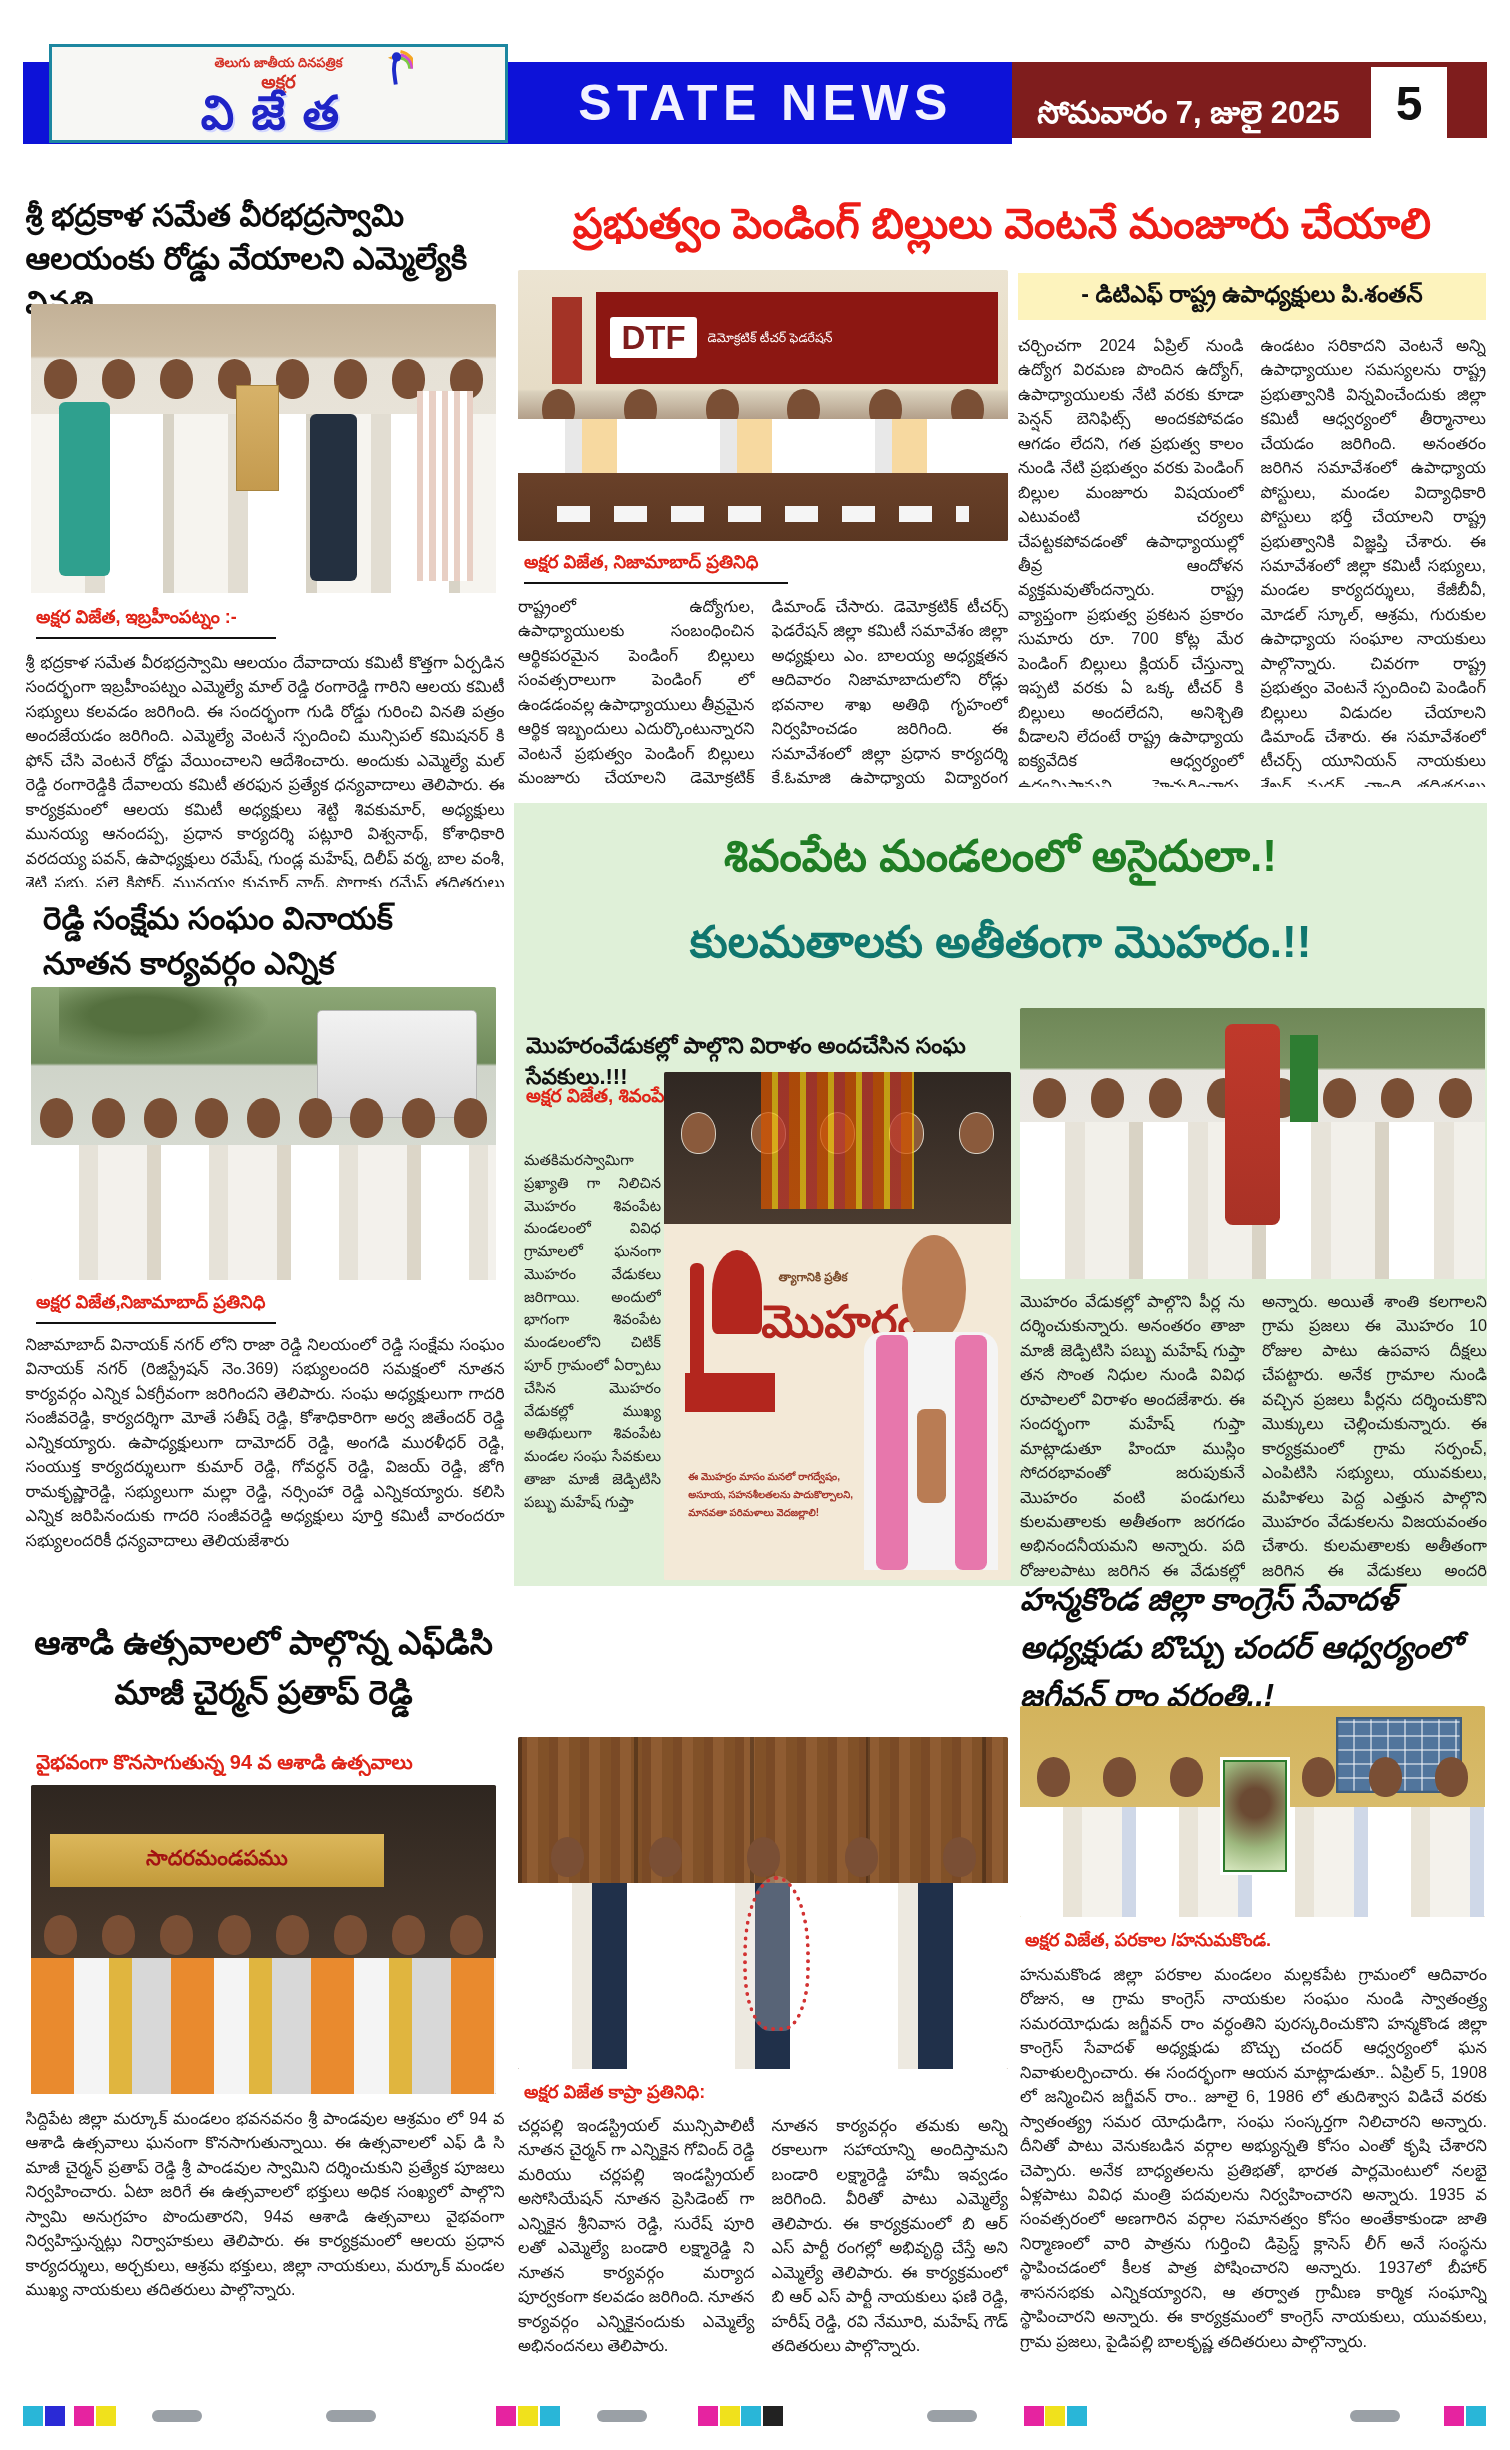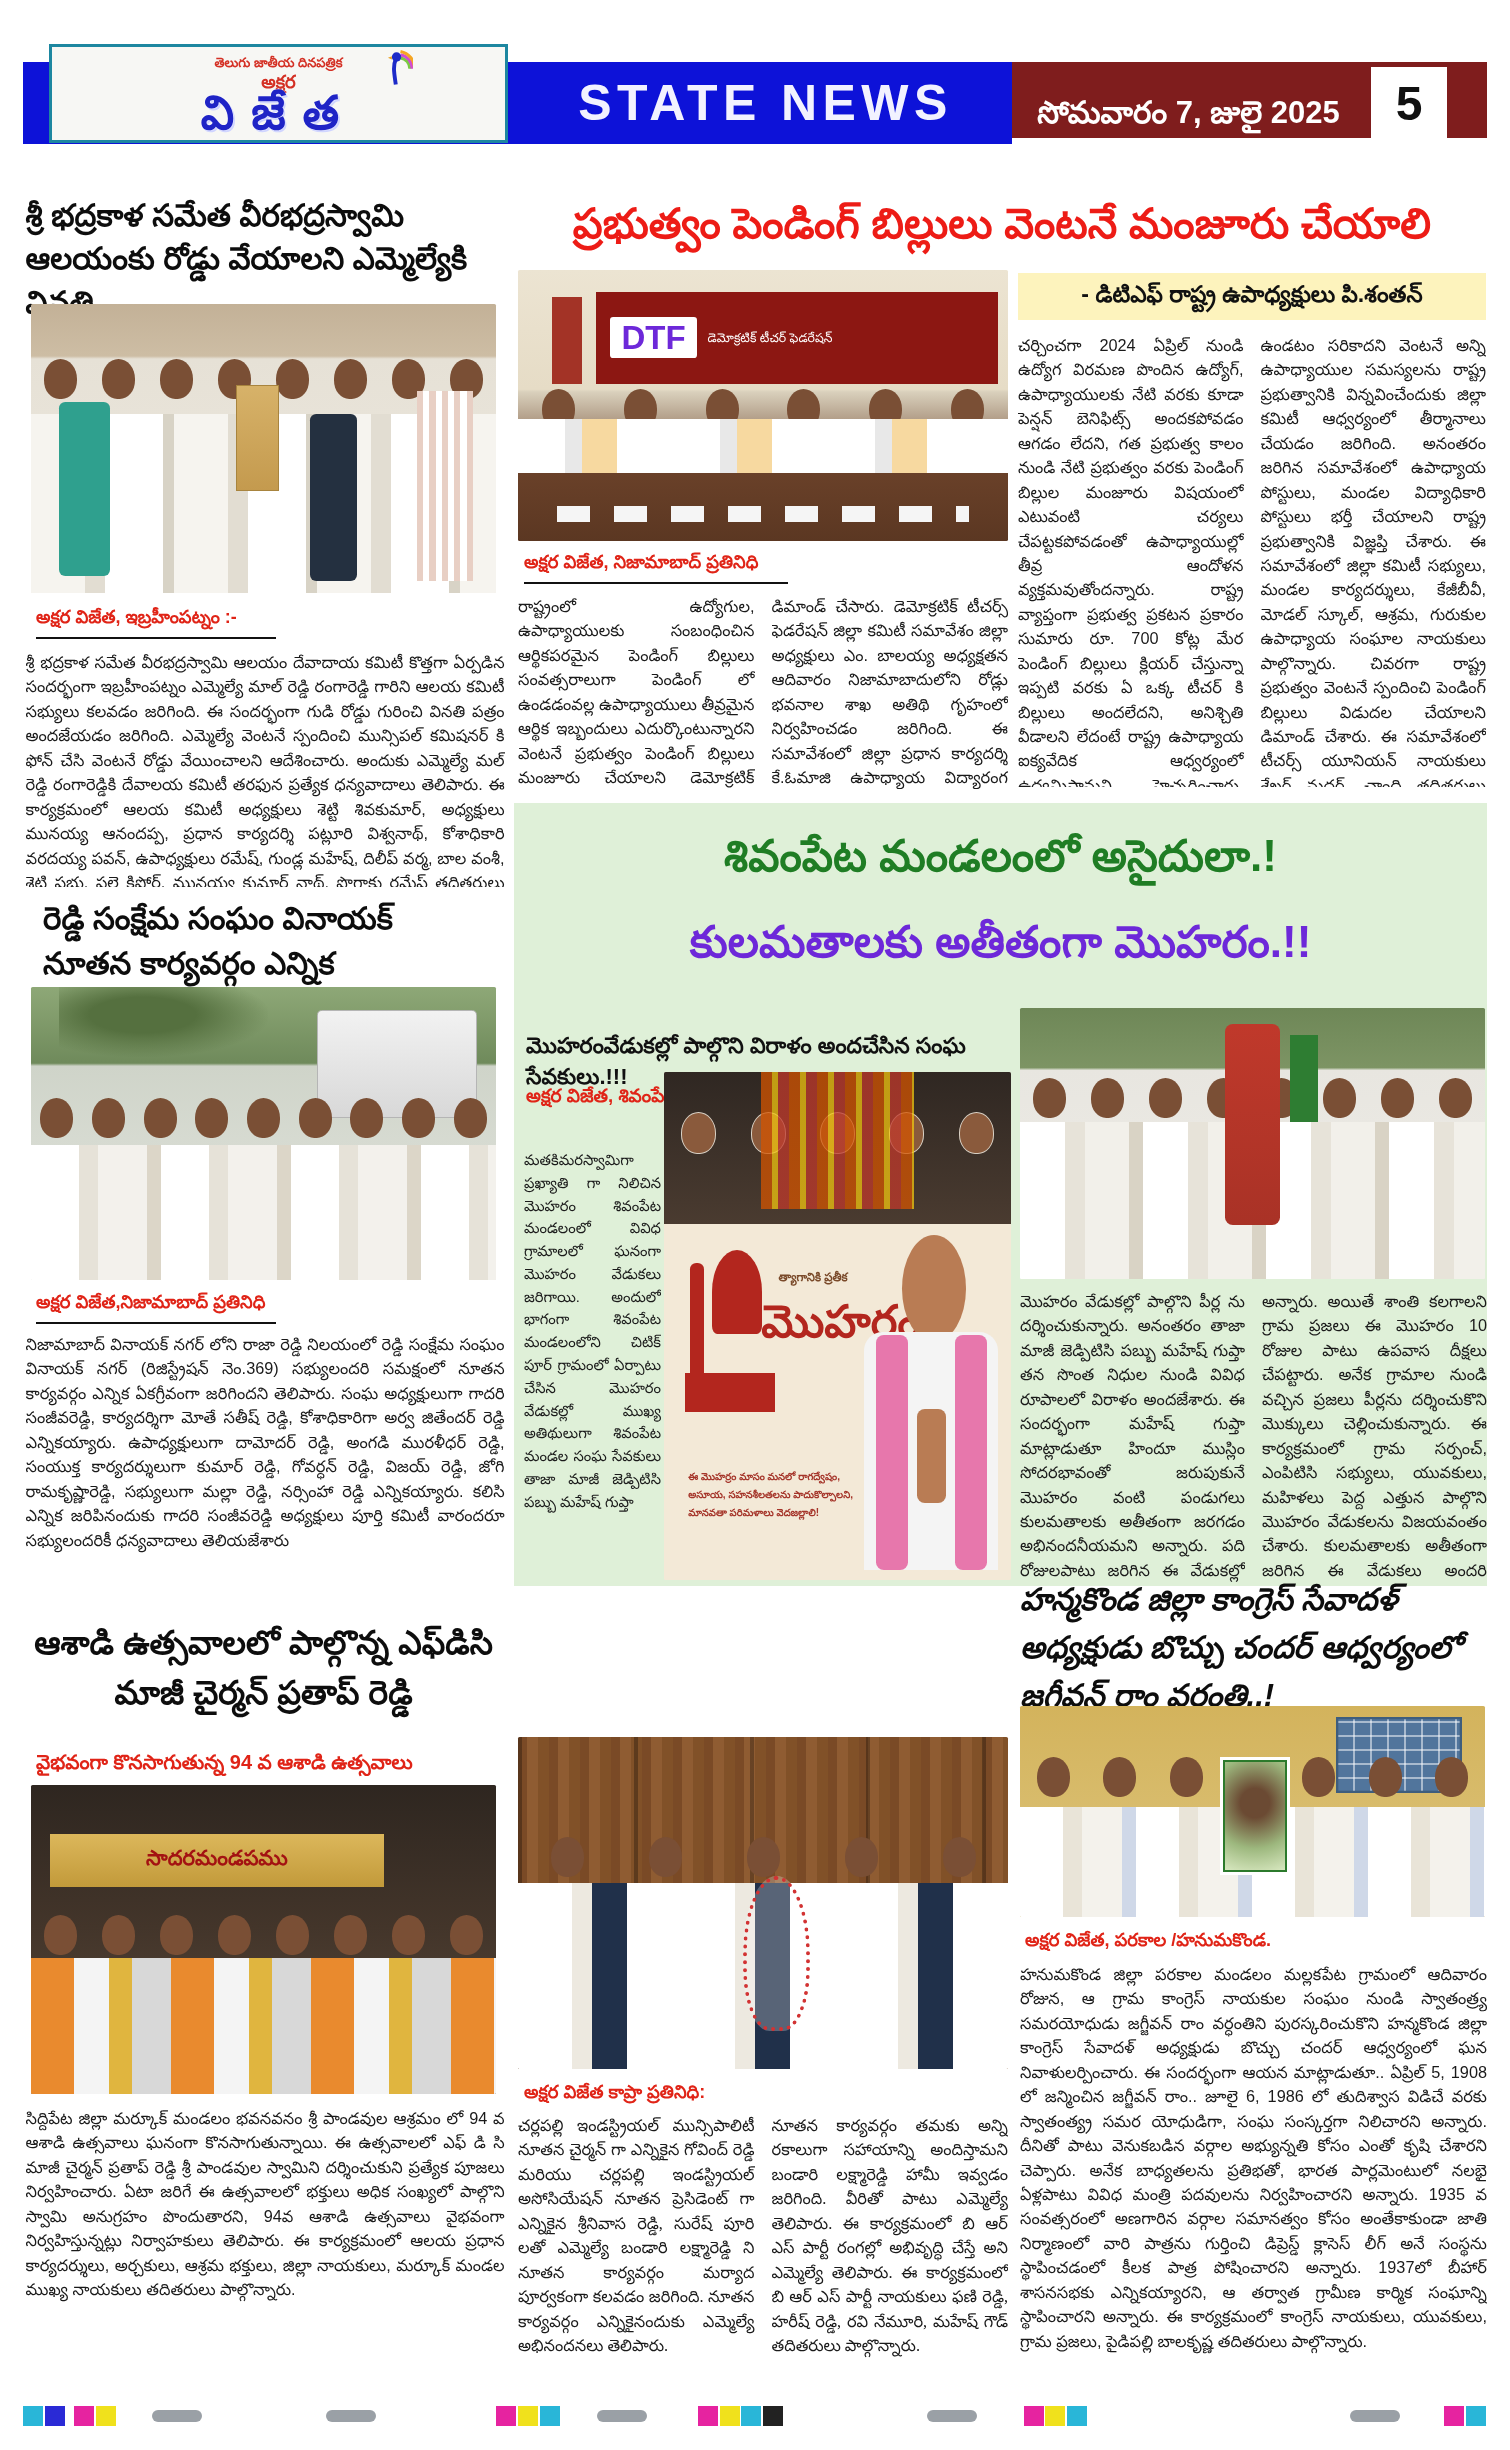--- a/index.html
+++ b/index.html
@@ -59,35 +59,35 @@
   #ashadiPhoto .goldbanner{position:absolute;left:4%;top:16%;width:72%;height:17%;background:linear-gradient(#dcb75b,#c29a3a);display:flex;align-items:center;justify-content:center;color:#a31212;font-weight:bold;font-size:21px;}
   #ashadiPhoto .heads{top:42%;}
   #ashadiPhoto .bodies{position:absolute;bottom:0;width:100%;height:44%;background:repeating-linear-gradient(90deg,#e98a2e 0 43px,#f4f4f4 43px 78px,#e0b53f 78px 101px,#d8d8d8 101px 140px);}
   #ashadiBody{left:25.6px;top:2106px;width:479px;height:285px;}
 
   
   #dtfHead{left:516px;top:200px;width:972px;text-align:center;color:#ed1c16;font-weight:bold;font-size:42px;}
   #dtfPhoto{left:518px;top:270px;width:490px;height:271px;background:linear-gradient(180deg,#ece4d2 0%,#e6dcc6 44%,#d9d0bc 45%,#6a4129 74%,#5b3722 100%);}
   #dtfPhoto .flag{position:absolute;left:7%;top:10%;width:6%;height:32%;background:#a33326;}
   #dtfPhoto .redbanner{position:absolute;left:16%;top:8%;width:82%;height:34%;background:#8c1712;display:flex;align-items:center;gap:11px;padding-left:14px;box-sizing:border-box;}
-  #dtfPhoto .dtfbox{background:#fff;color:#6d28d9;font-weight:bold;font-size:33px;padding:1.6px 11px;border-radius:3.1px;}
+  #dtfPhoto .dtfbox{background:#fff;color:#7f1d1d;font-weight:bold;font-size:33px;padding:1.6px 11px;border-radius:3.1px;}
   #dtfPhoto .dtftel{color:#fff;font-size:12.4px;max-width:45%;line-height:1.3;}
   #dtfPhoto .heads{top:44%;}
   #dtfPhoto .bodies{position:absolute;top:55%;width:100%;height:20%;background:repeating-linear-gradient(90deg,#fff 0 47px,#e8e8e8 47px 64px,#f7d9a0 64px 99px,#ffffff 99px 155px);}
   #dtfPhoto .papers{position:absolute;bottom:7%;left:8%;width:84%;height:6%;background:repeating-linear-gradient(90deg,#f5f5f5 0 33px,transparent 33px 57px);}
   #dtfCap{left:524px;top:552px;}
   #dtfRule{left:524px;top:582px;width:264px;}
   #dtfColsMid{left:518px;top:594px;width:490px;height:195px;}
   #dtfByline{left:1018px;top:273px;width:468px;height:47px;background:#fdf3bd;display:flex;align-items:center;justify-content:center;font-size:23px;font-weight:bold;color:#111;}
   #dtfColsRight{left:1018px;top:333px;width:468px;height:454px;}
 
   
   #greenBg{left:514px;top:803px;width:973px;height:783px;background:#dff0d8;}
   #mohHead1{left:514px;top:831px;width:973px;text-align:center;color:#1f7d24;font-weight:800;font-size:44px;}
-  #mohHead2{left:514px;top:917px;width:973px;text-align:center;color:#6d28d9;font-weight:800;font-size:44px;}
+  #mohHead2{left:514px;top:917px;width:973px;text-align:center;color:#0f766e;font-weight:800;font-size:44px;}
   #mohSub{left:526px;top:1033px;width:485px;font-size:22px;font-weight:bold;color:#111;}
   #mohByline{left:526px;top:1081px;font-size:18.6px;line-height:1.6;}
   #mohLeftCol{left:524px;top:1149px;width:137px;height:433px;font-size:14.7px;line-height:1.55;}
   #mohPoster{left:664px;top:1072px;width:347px;height:508px;background:#f3e9d7;}
   #mohPoster .pTop{position:absolute;top:0;left:0;width:100%;height:30%;background:linear-gradient(180deg,#2f2722,#4a3b30);}
   #mohPoster .pTop .heads{top:26%;}
   #mohPoster .pTop .head{background:#8a5a3c;border:1.6px solid #d8d0c4;}
   #mohPoster .pDecor{position:absolute;left:28%;top:0;width:44%;height:27%;background:repeating-linear-gradient(90deg,#d35400 0 11px,#f1c40f 11px 17px,#c0392b 17px 28px);opacity:.75;}
   #mohPoster .mosque{position:absolute;left:6%;top:35%;width:26%;height:32%;}
   #mohPoster .dome{position:absolute;left:30%;top:0;width:56%;height:52%;background:#b3261e;border-radius:50% 50% 10% 10%;}

